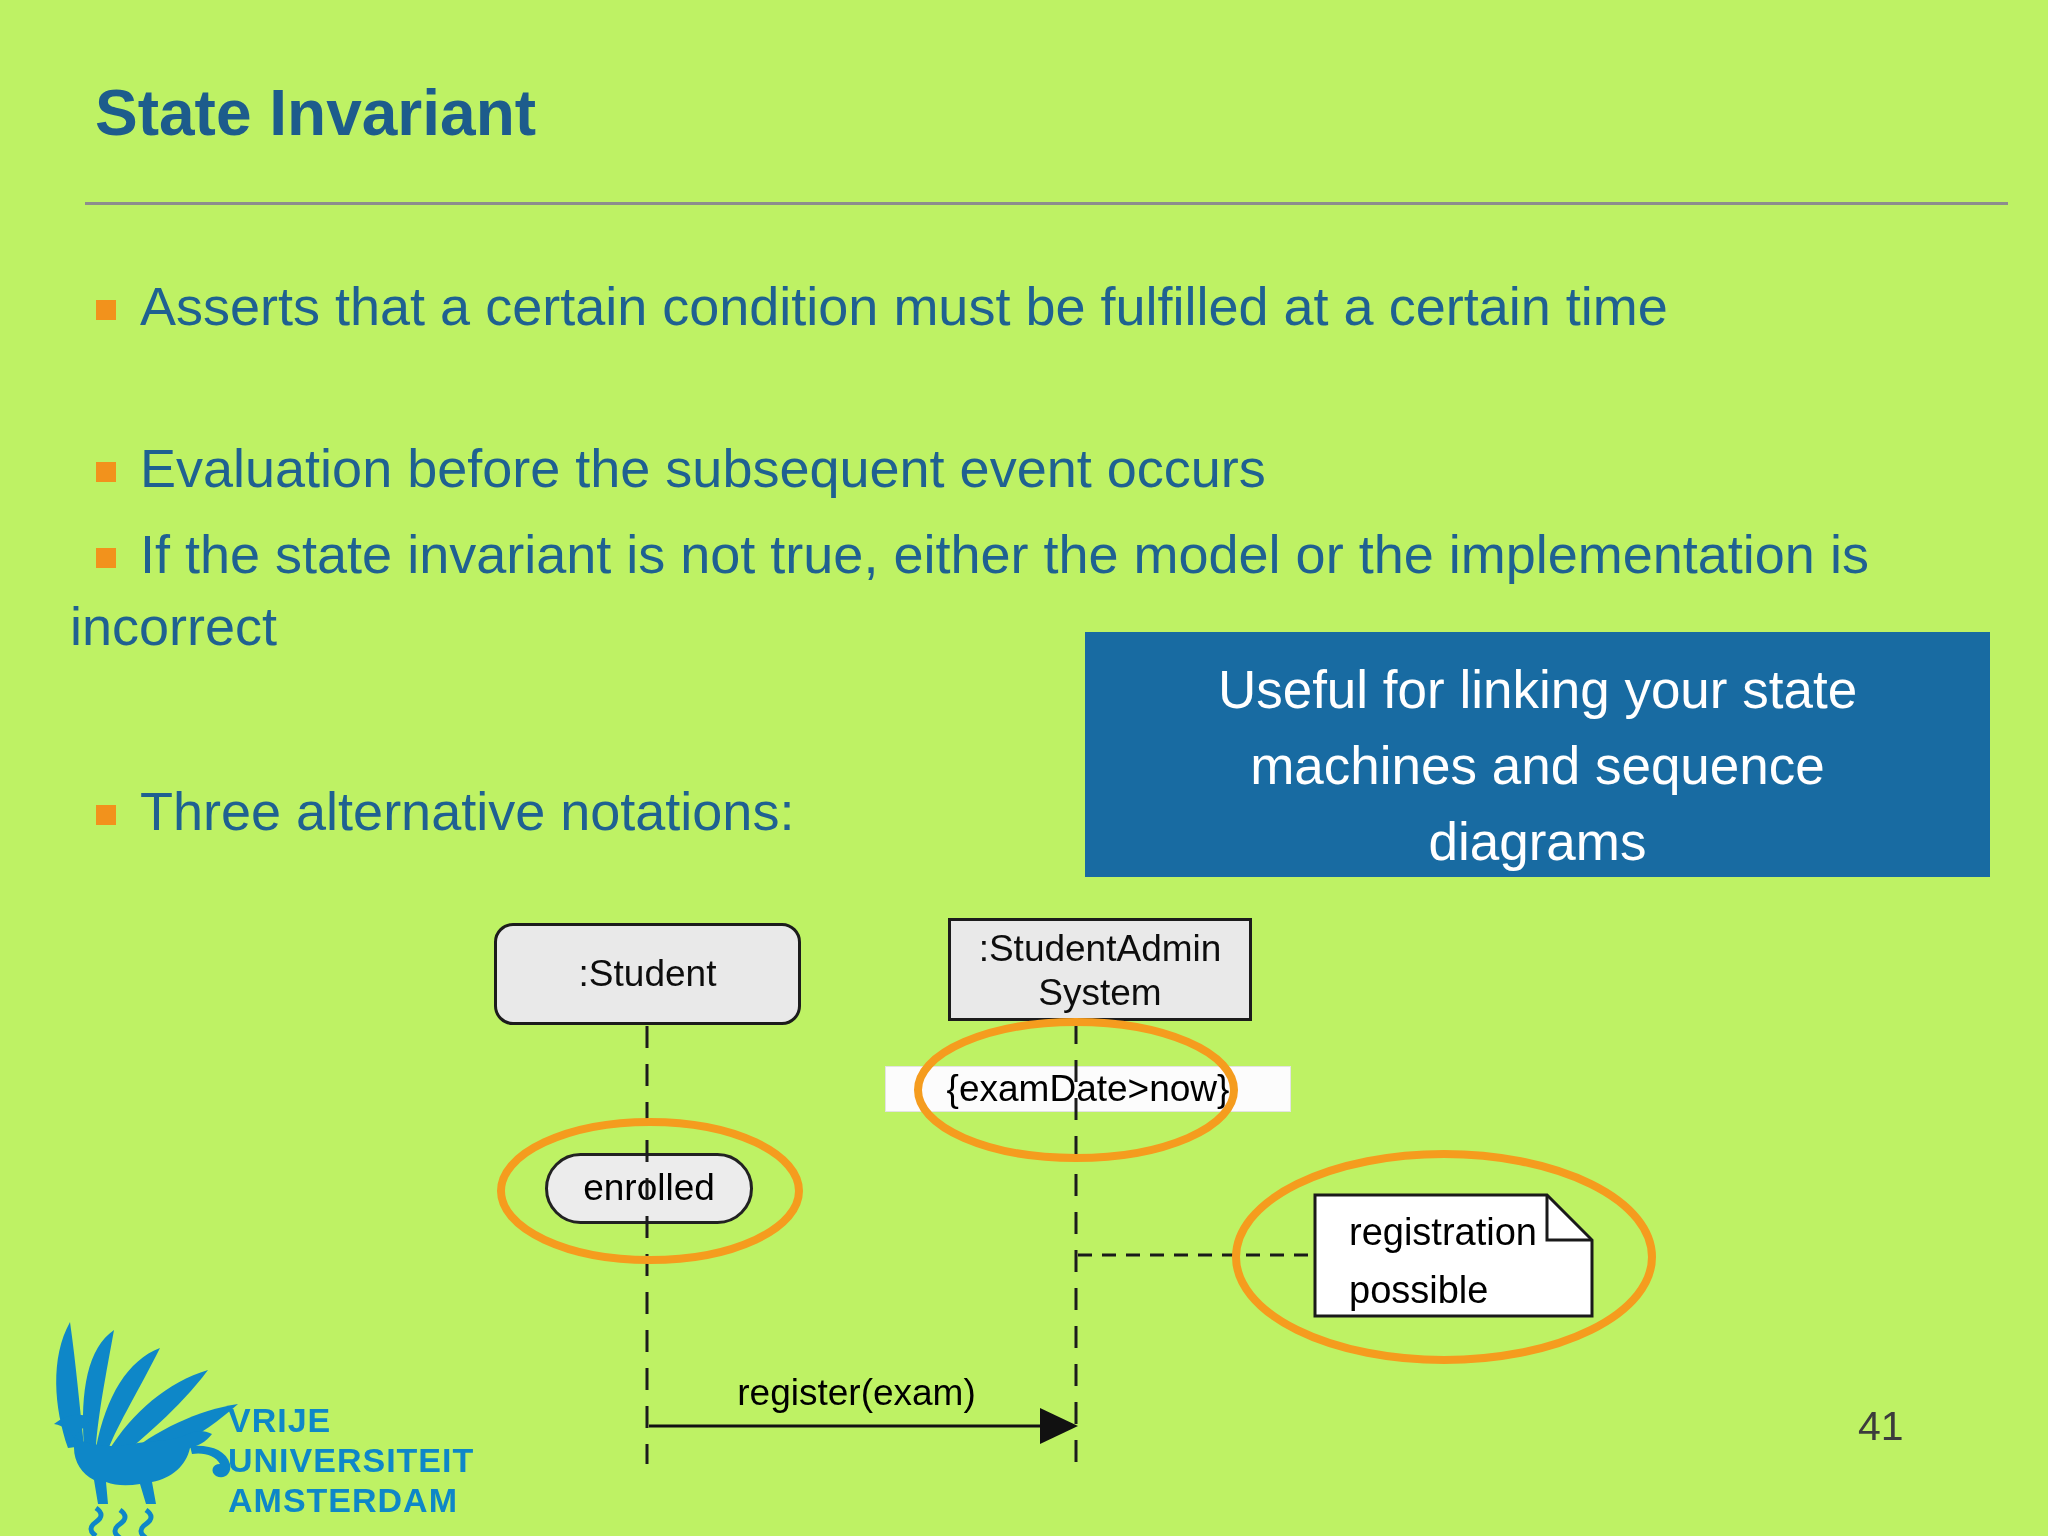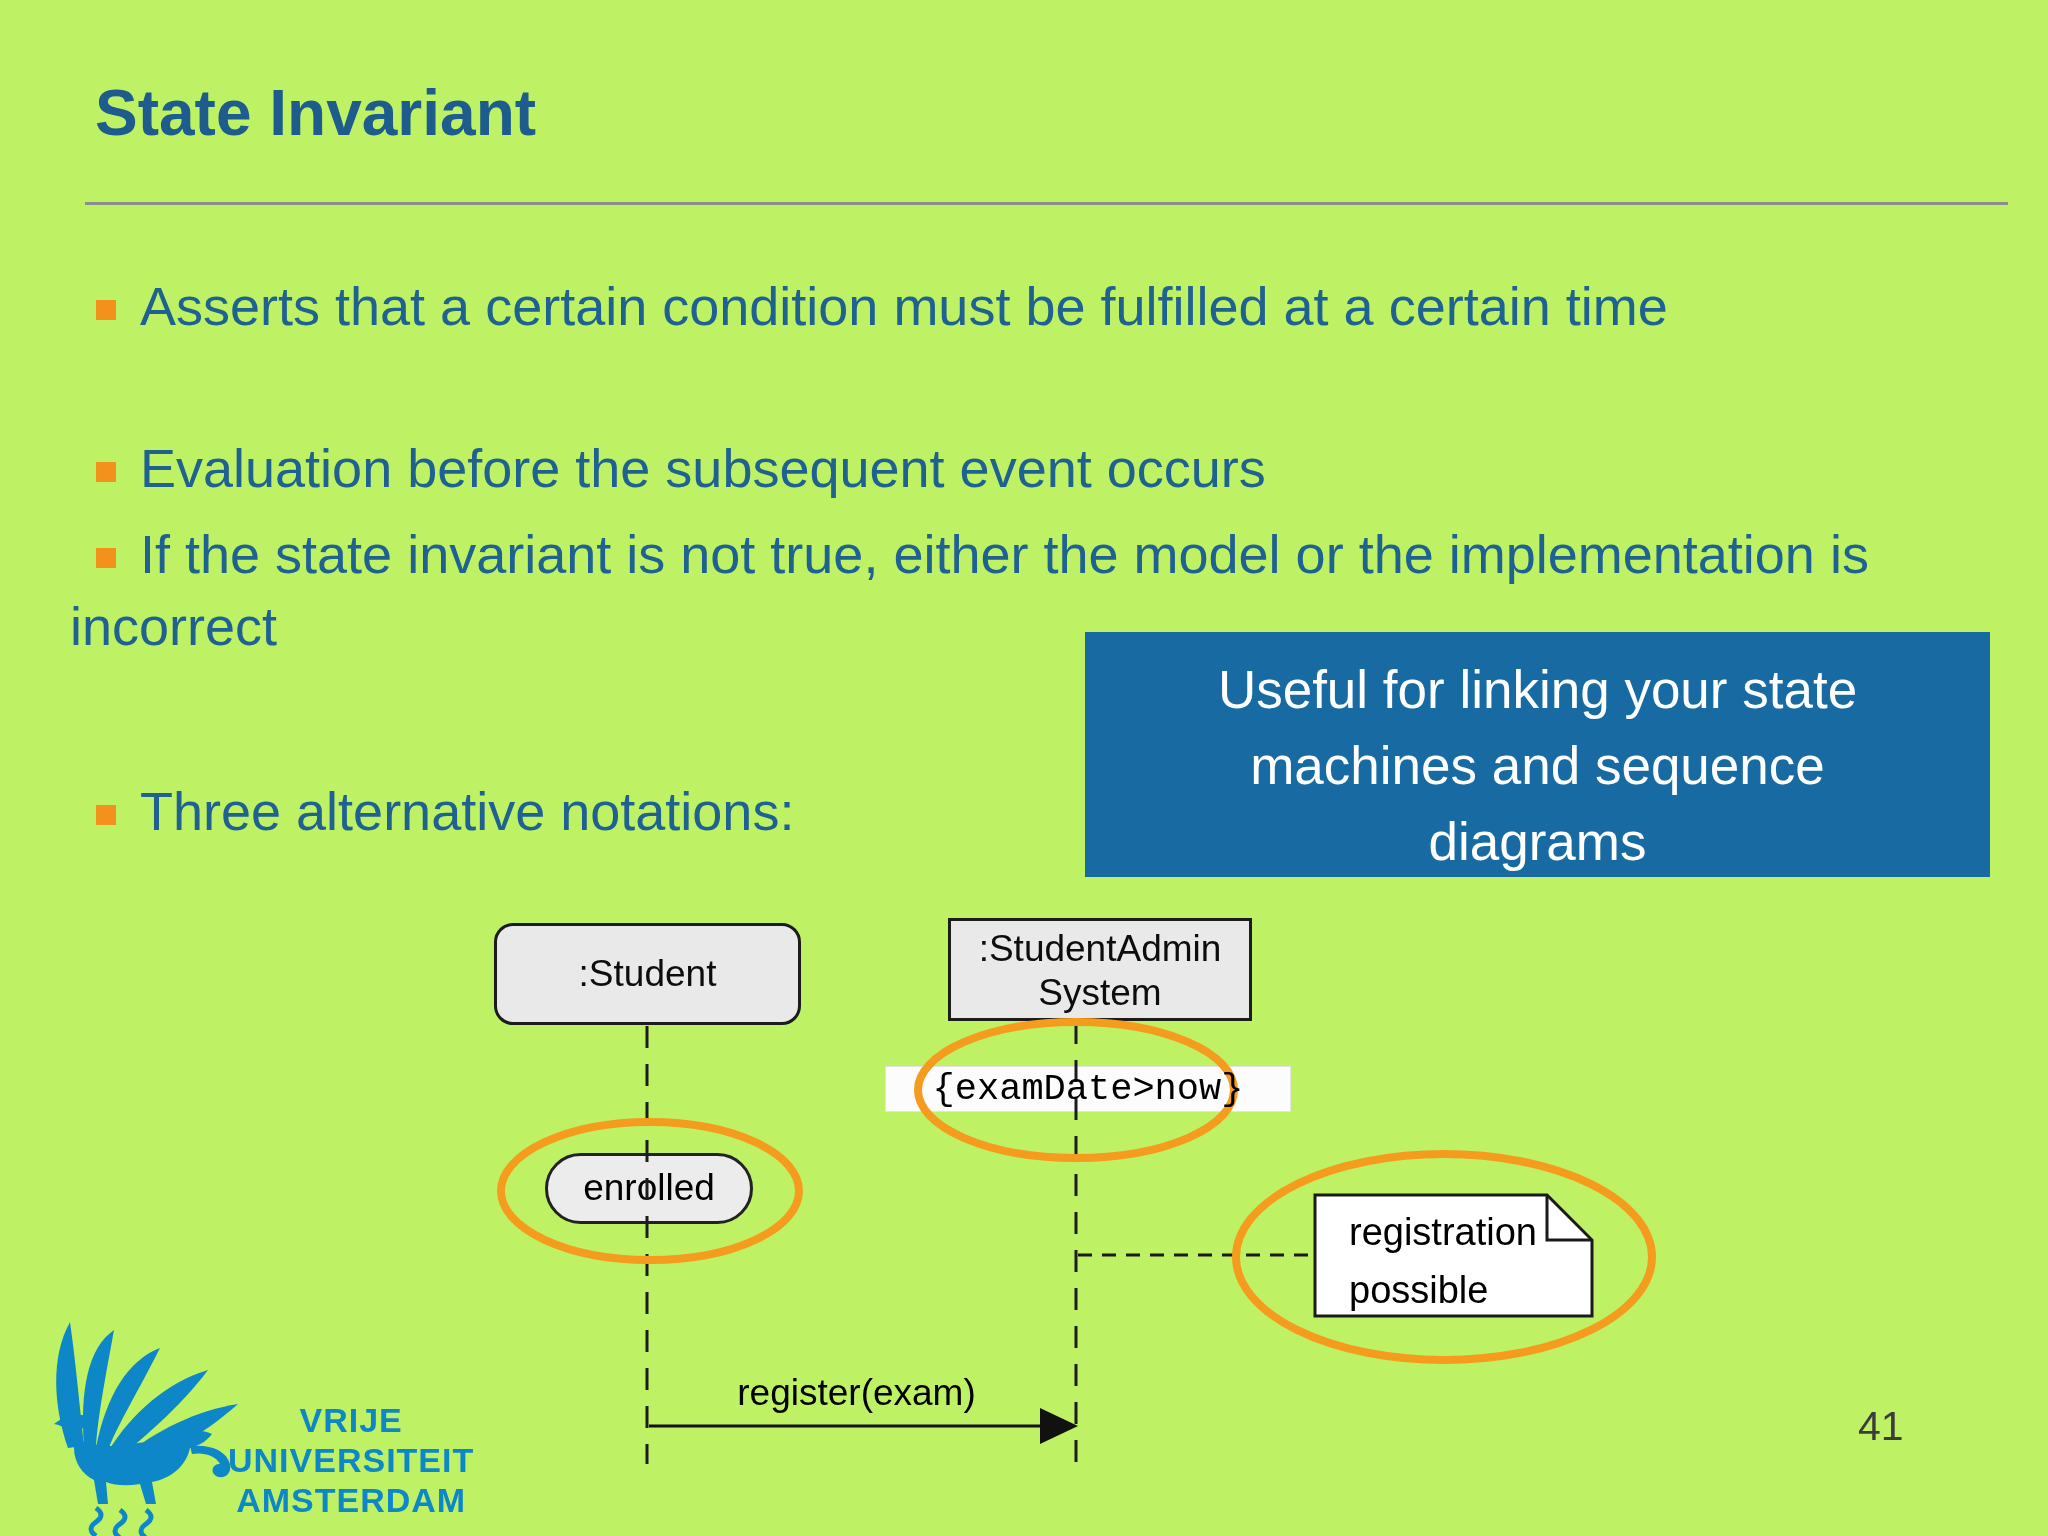--- a/index.html
+++ b/index.html
@@ -35,42 +35,42 @@
     text-align:center; font-size:37px; box-sizing:border-box; z-index:1;
   }
   .student-box { left:494px; top:923px; width:307px; height:102px; line-height:96px;border-radius:19px; }
   .admin-box   { left:948px; top:918px; width:304px; height:103px; line-height:44px; padding-top:6px; }
   .constraint-band {
     position:absolute; left:885px; top:1066px; width:406px; height:46px;
     background:#fcfcfc; border:1px solid #e3e3e3; box-sizing:border-box; z-index:1;
   }
   .constraint-label {
     position:absolute; left:885px; top:1068px; width:406px; text-align:center;
-    font-size:37px; color:#000000; z-index:3;font-family:Liberation Mono, monospace;
+    font-size:37px; color:#000000; z-index:3;
   }
   .state-pill {
     position:absolute; left:545px; top:1153px; width:208px; height:71px;
     background:#ececec; border:3px solid #222222; border-radius:37px;
     text-align:center; font-size:37px; line-height:63px; box-sizing:border-box; z-index:1;
   }
   .note-text {
     position:absolute; left:1349px; top:1203px; font-size:38px; line-height:58px;
     color:#000000; z-index:3;
   }
   .msg-label {
     position:absolute; left:648px; top:1372px; width:417px; text-align:center;
     font-size:37px; color:#000000; z-index:3;
   }
   .page-num {
     position:absolute; left:1858px; top:1403px; width:90px; font-size:41px;
     color:#3c3c3c; z-index:3;
   }
   .logo-text {
     position:absolute; left:228px; top:1400px; font-size:34px; font-weight:bold;
-    color:var(--vu_blue,#0e87c8); line-height:40px; letter-spacing:1px; z-index:3;text-align:center;
+    color:var(--vu_blue,#0e87c8); line-height:40px; letter-spacing:1px; z-index:3;
   }
   .diagram-svg {
     position:absolute; left:0; top:0; width:2048px; height:1536px;
     z-index:2; pointer-events:none;
   }
 </style>
 </head>
 <body>
 
 <div class="slide">

